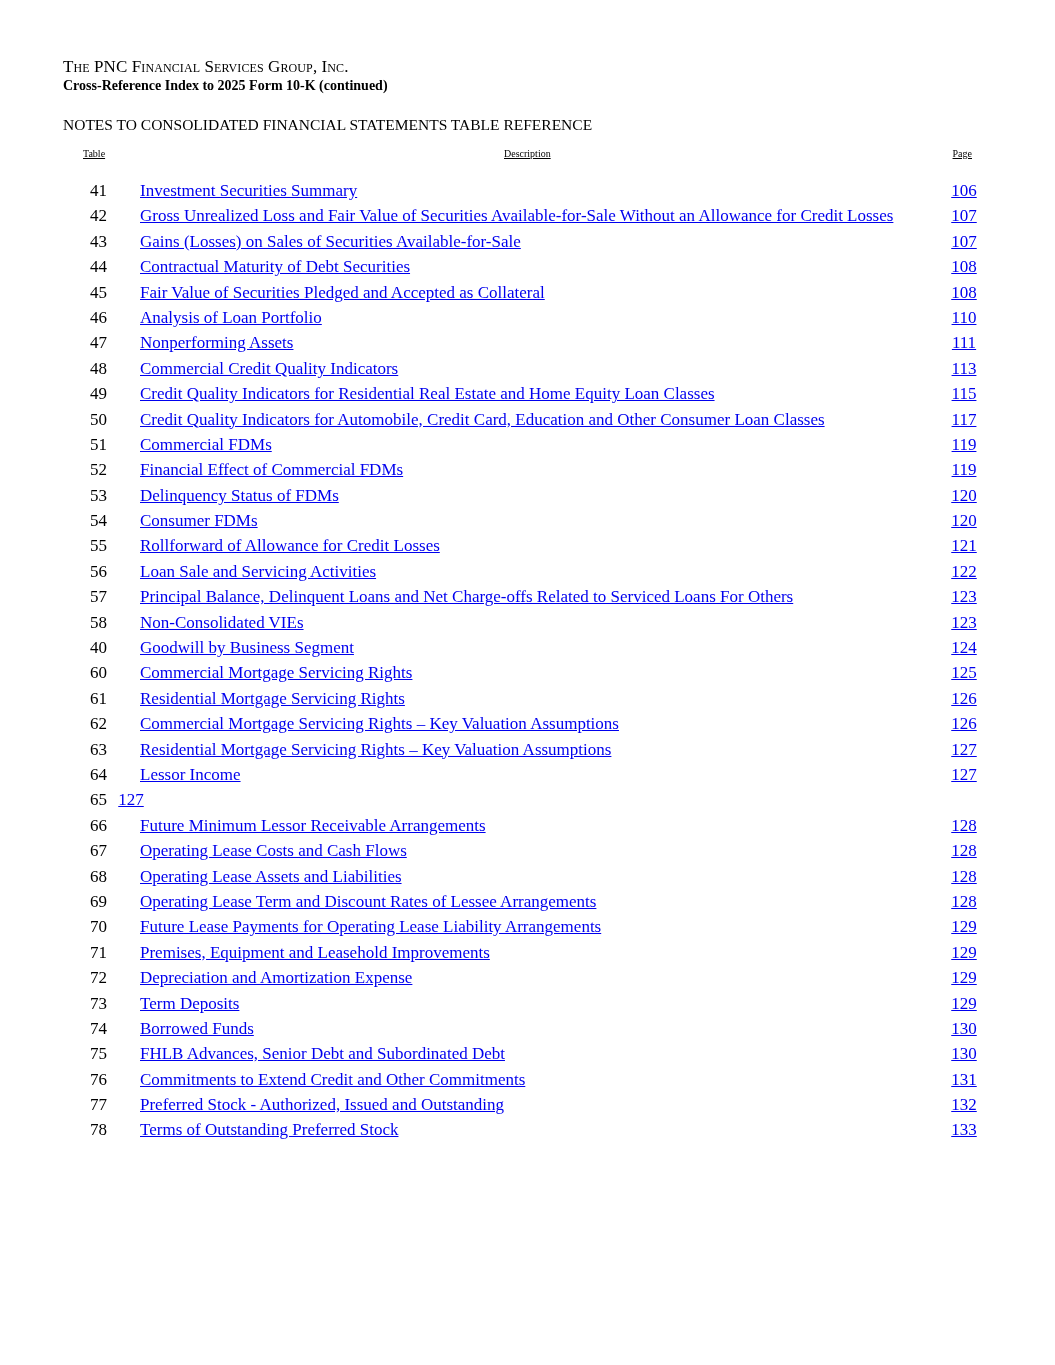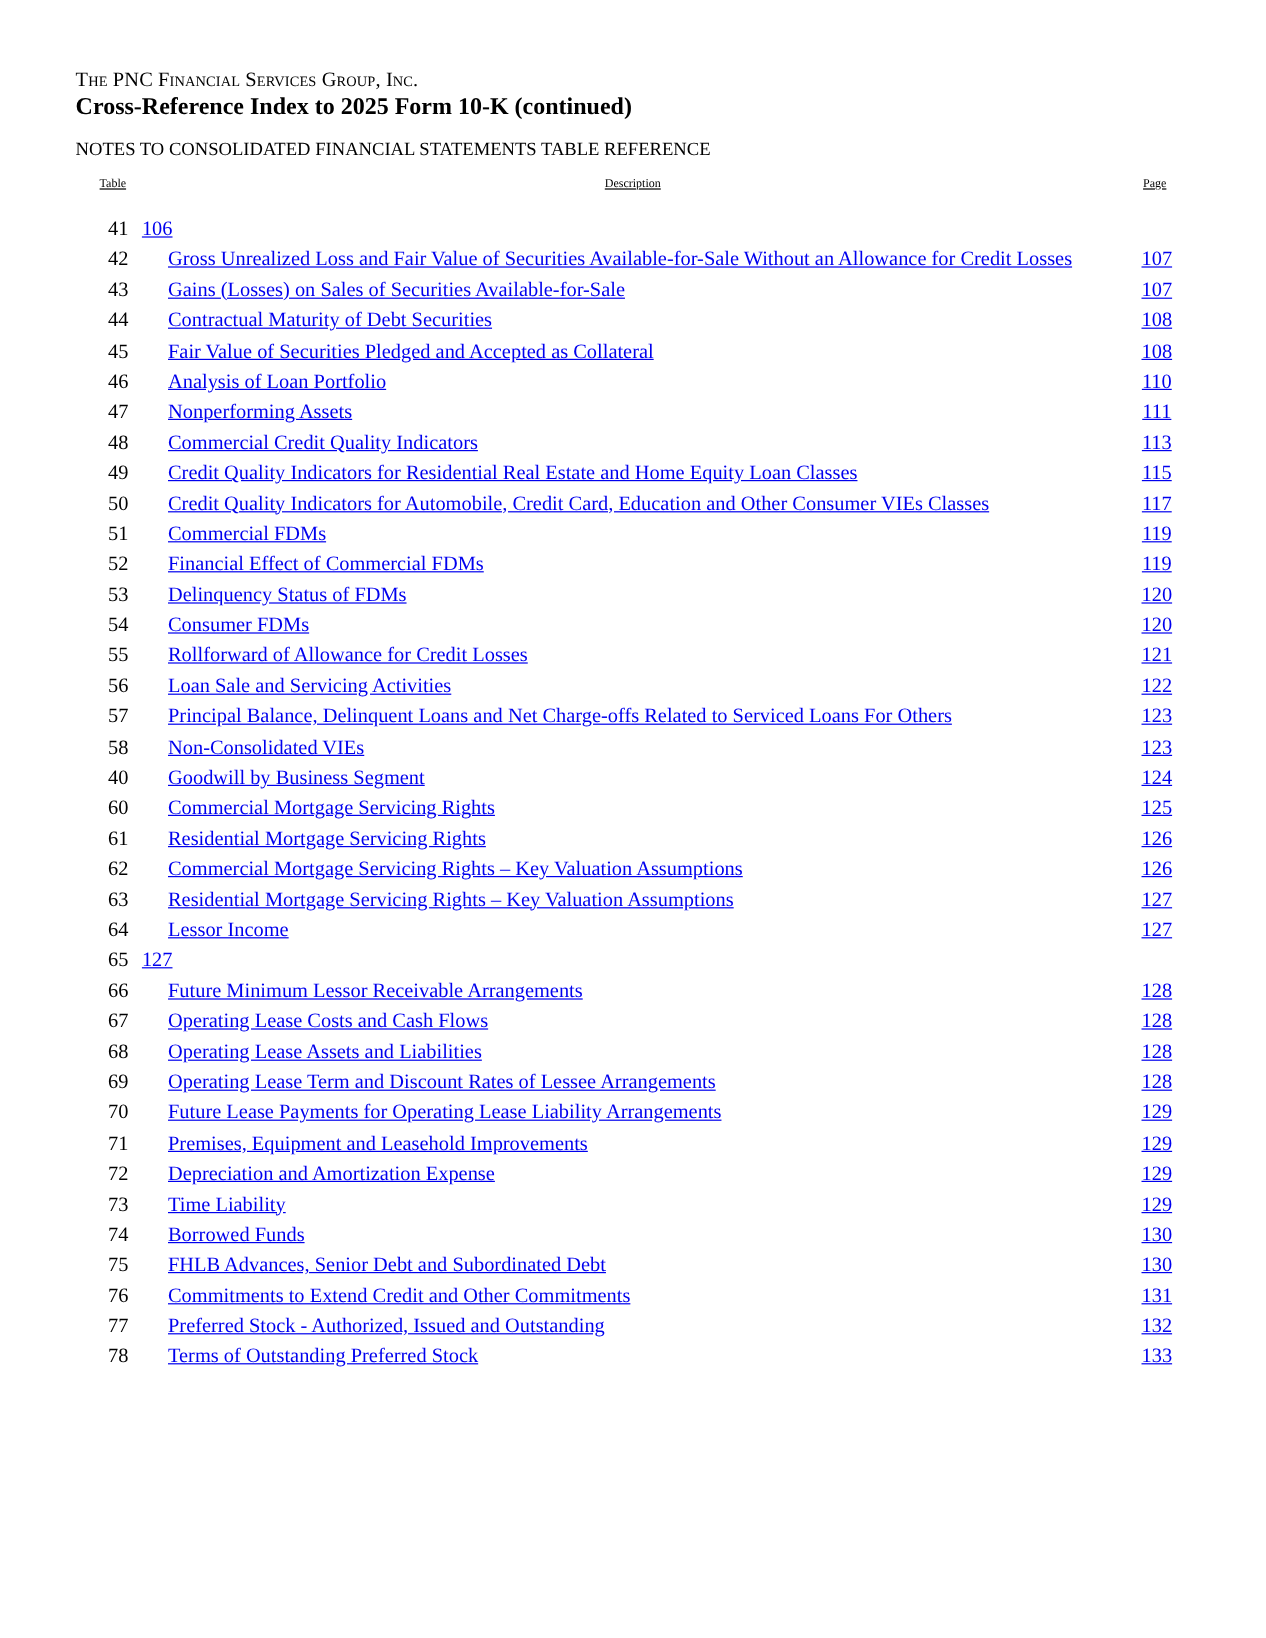--- a/index.html
+++ b/index.html
@@ -25,21 +25,21 @@
     top: 57px;
     font-size: 17px;
     font-variant: small-caps;
     letter-spacing: 0.1px;
     white-space: nowrap;
   }
   .doc-title {
     position: absolute;
     left: 63px;
     top: 78px;
-    font-size: 20px;
+    font-size: 14px;
     font-weight: bold;
     white-space: nowrap;
     text-align: right;
   }
   .section-heading {
     position: absolute;
     left: 63px;
     top: 116px;
     font-size: 15.5px;
     white-space: nowrap;
@@ -110,20 +110,23 @@
 
   <div class="table-wrap">
     <div class="col-headers">
       <span class="hdr hdr-table">Table</span>
       <span class="hdr hdr-description">Description</span>
       <span class="hdr hdr-page">Page</span>
     </div>
     <div class="rows" id="rows">
   <div class="row">
     <span class="num">41</span>
+    <span class="desc">
+      <a class="link">Investment Securities Summary</a>
+    </span>
     <span class="pg">
       <a class="link">106</a>
     </span>
   </div>
 
   <div class="row">
     <span class="num">42</span>
     <span class="desc">
       <a class="link">Gross Unrealized Loss and Fair Value of Securities Available-for-Sale Without an Allowance for Credit Losses</a>
     </span>
@@ -198,21 +201,21 @@
       <a class="link">Credit Quality Indicators for Residential Real Estate and Home Equity Loan Classes</a>
     </span>
     <span class="pg">
       <a class="link">115</a>
     </span>
   </div>
 
   <div class="row">
     <span class="num">50</span>
     <span class="desc">
-      <a class="link">Credit Quality Indicators for Automobile, Credit Card, Education and Other Consumer VIEs Classes</a>
+      <a class="link">Credit Quality Indicators for Automobile, Credit Card, Education and Other Consumer Loan Classes</a>
     </span>
     <span class="pg">
       <a class="link">117</a>
     </span>
   </div>
 
   <div class="row">
     <span class="num">51</span>
     <span class="desc">
       <a class="link">Commercial FDMs</a>
@@ -425,21 +428,21 @@
       <a class="link">Depreciation and Amortization Expense</a>
     </span>
     <span class="pg">
       <a class="link">129</a>
     </span>
   </div>
 
   <div class="row">
     <span class="num">73</span>
     <span class="desc">
-      <a class="link">Time Liability</a>
+      <a class="link">Term Deposits</a>
     </span>
     <span class="pg">
       <a class="link">129</a>
     </span>
   </div>
 
   <div class="row">
     <span class="num">74</span>
     <span class="desc">
       <a class="link">Borrowed Funds</a>

